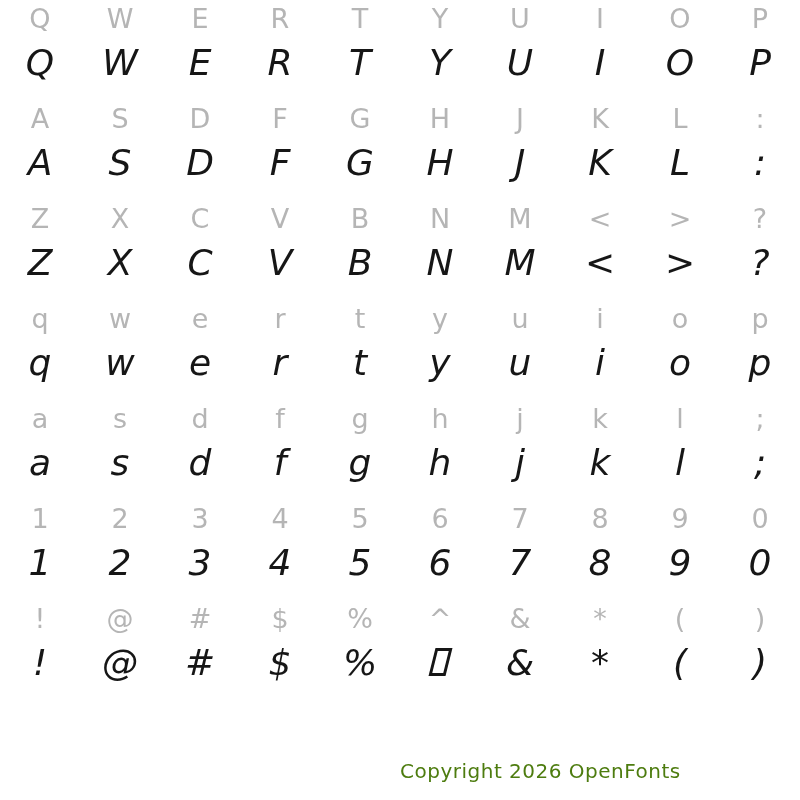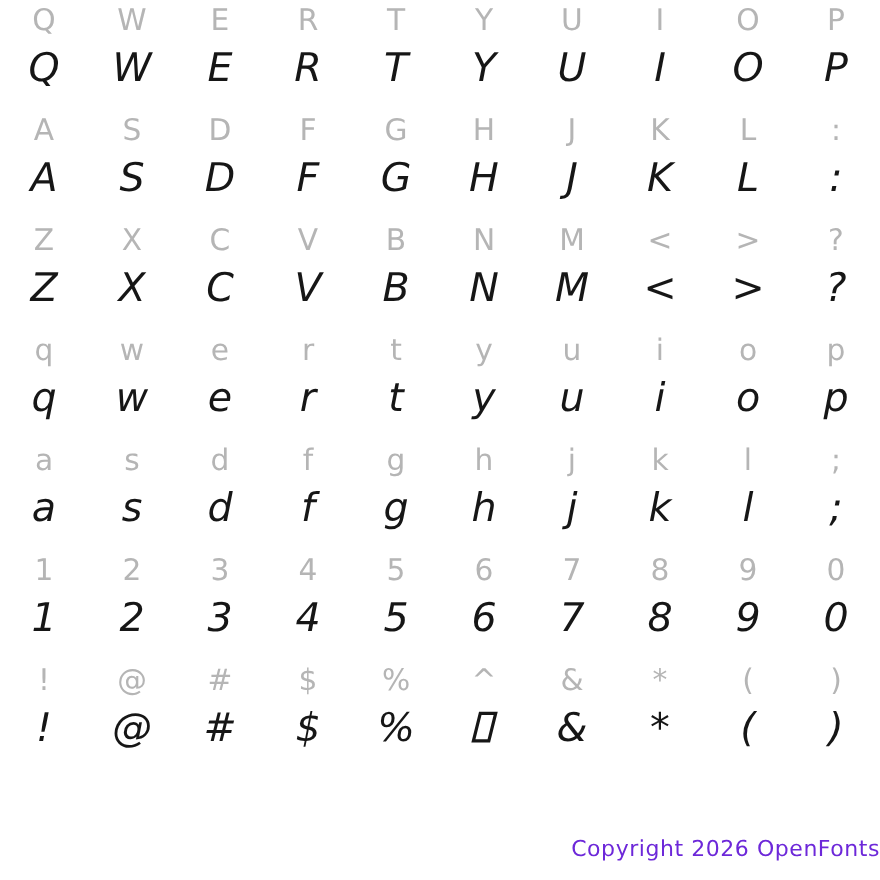--- a/index.html
+++ b/index.html
@@ -55,25 +55,25 @@
     border: 3px solid #161616;
     transform: skewX(-14deg);
     vertical-align: middle;
     margin-top: -6px;
   }
   .footer {
     position: absolute;
     top: 758px;
     left: 50%;
     width: 50%;
-    text-align: right;
+    text-align: left;
     font-size: 20px;
     line-height: 26px;
     font-style: normal;
-    color: #6d28d9;
+    color: #4d7c0f;
     letter-spacing: 0.5px;
   }
 </style>
 </head>
 <body>
 
 <div id="grid">
     <div class="row-pair">
       <div class="row gray">
         <span class="cell">Q</span>

